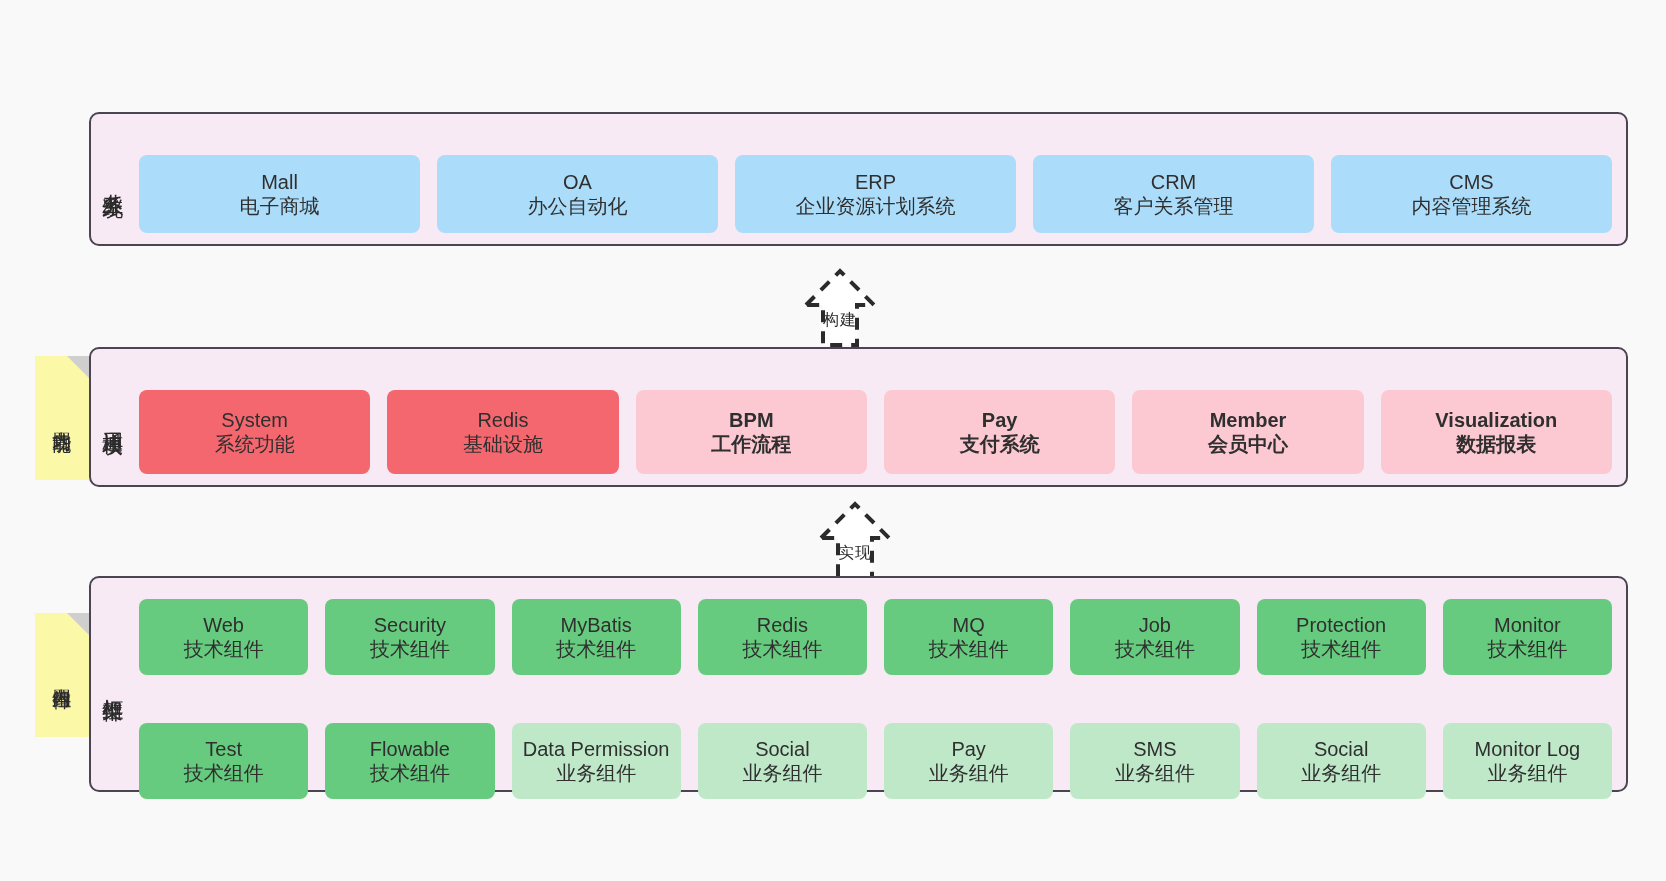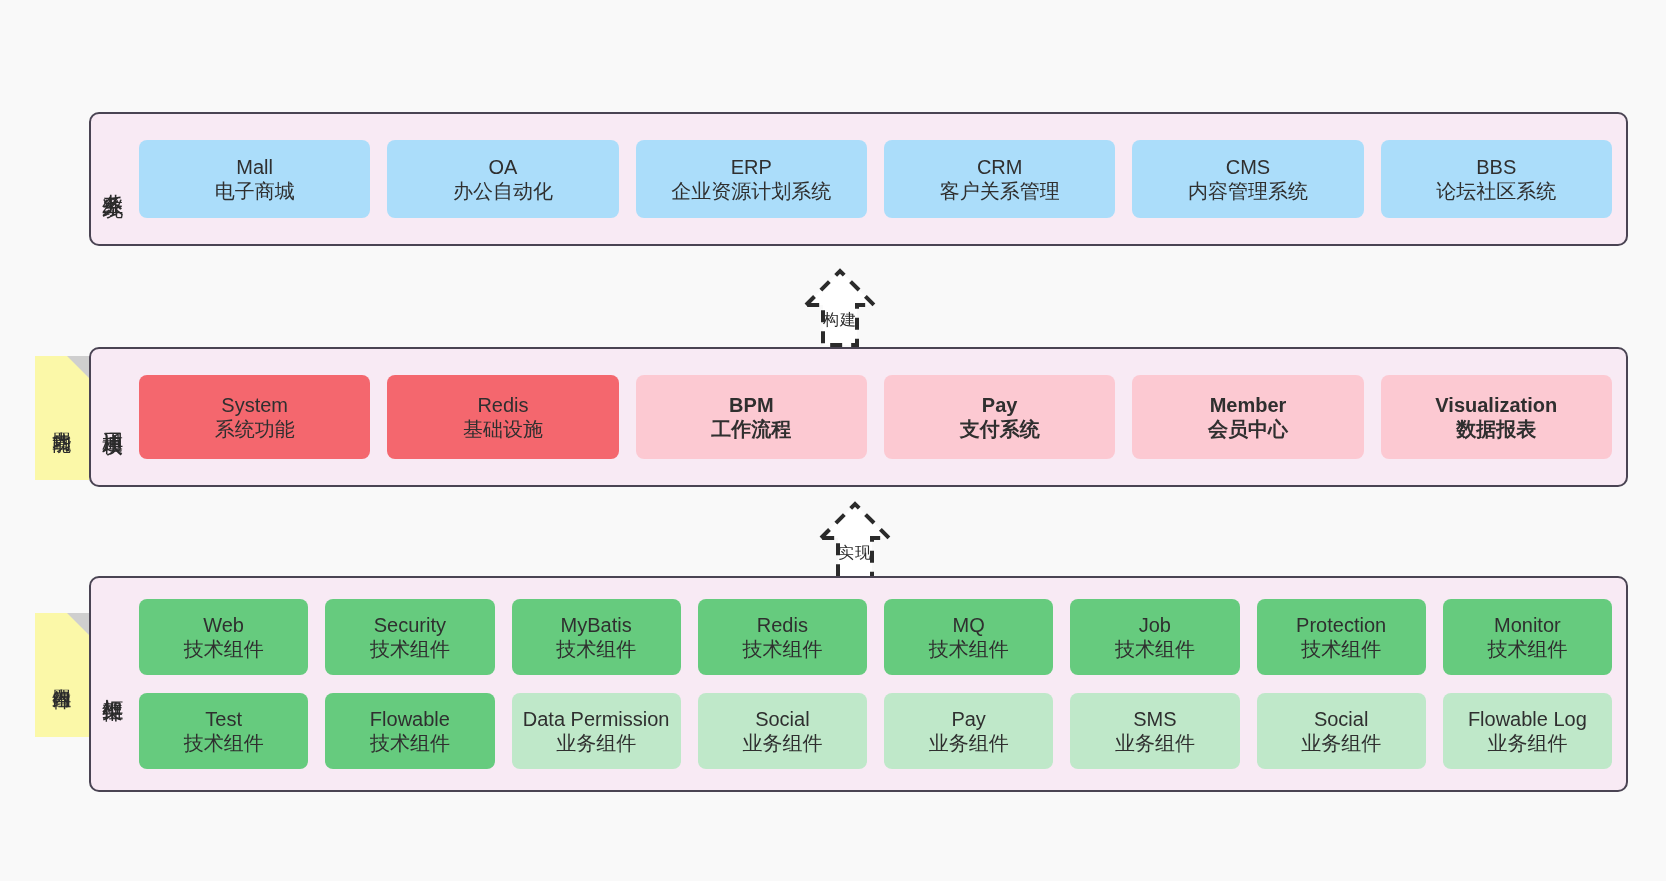--- a/index.html
+++ b/index.html
@@ -53,20 +53,21 @@
     display: flex;
     flex-direction: column;
     justify-content: center;
     gap: 18px;
     padding: 0 14px 0 4px;
   }
 
   .row {
     display: flex;
     gap: 17px;
+    margin-top: 30px;
   }
 
   
   .card {
     flex: 1 1 0;
     border-radius: 8px;
     display: flex;
     flex-direction: column;
     align-items: center;
     justify-content: center;
@@ -166,24 +167,20 @@
             <span class="t2">企业资源计划系统</span>
           </div>
           <div class="card h-biz c-blue">
             <span class="t1">CRM</span>
             <span class="t2">客户关系管理</span>
           </div>
           <div class="card h-biz c-blue">
             <span class="t1">CMS</span>
             <span class="t2">内容管理系统</span>
           </div>
-          <div class="card h-biz c-blue">
-            <span class="t1">BBS</span>
-            <span class="t2">论坛社区系统</span>
-          </div>
         </div>
     </div>
   </div>
 
   <div class="arrow" style="left:760px; top:255px;">
     <svg viewBox="0 0 160 92" preserveAspectRatio="none">
       <path d="M 46 50 L 80 16 L 114 50 L 97 50 L 97 90 L 63 90 L 63 50 Z" fill="#ffffff" stroke="#2b2b2b" stroke-width="4" stroke-dasharray="12 9" stroke-linejoin="miter"></path>
     </svg>
     <span class="arrow-label">构建</span>
   </div>
@@ -297,20 +294,20 @@
           </div>
           <div class="card h-frame c-green-light">
             <span class="t1">SMS</span>
             <span class="t2">业务组件</span>
           </div>
           <div class="card h-frame c-green-light">
             <span class="t1">Social</span>
             <span class="t2">业务组件</span>
           </div>
           <div class="card h-frame c-green-light">
-            <span class="t1">Flowable Log</span>
+            <span class="t1">Monitor Log</span>
             <span class="t2">业务组件</span>
           </div>
         </div>
     </div>
   </div>
 
 </div>
 
 </body></html>

